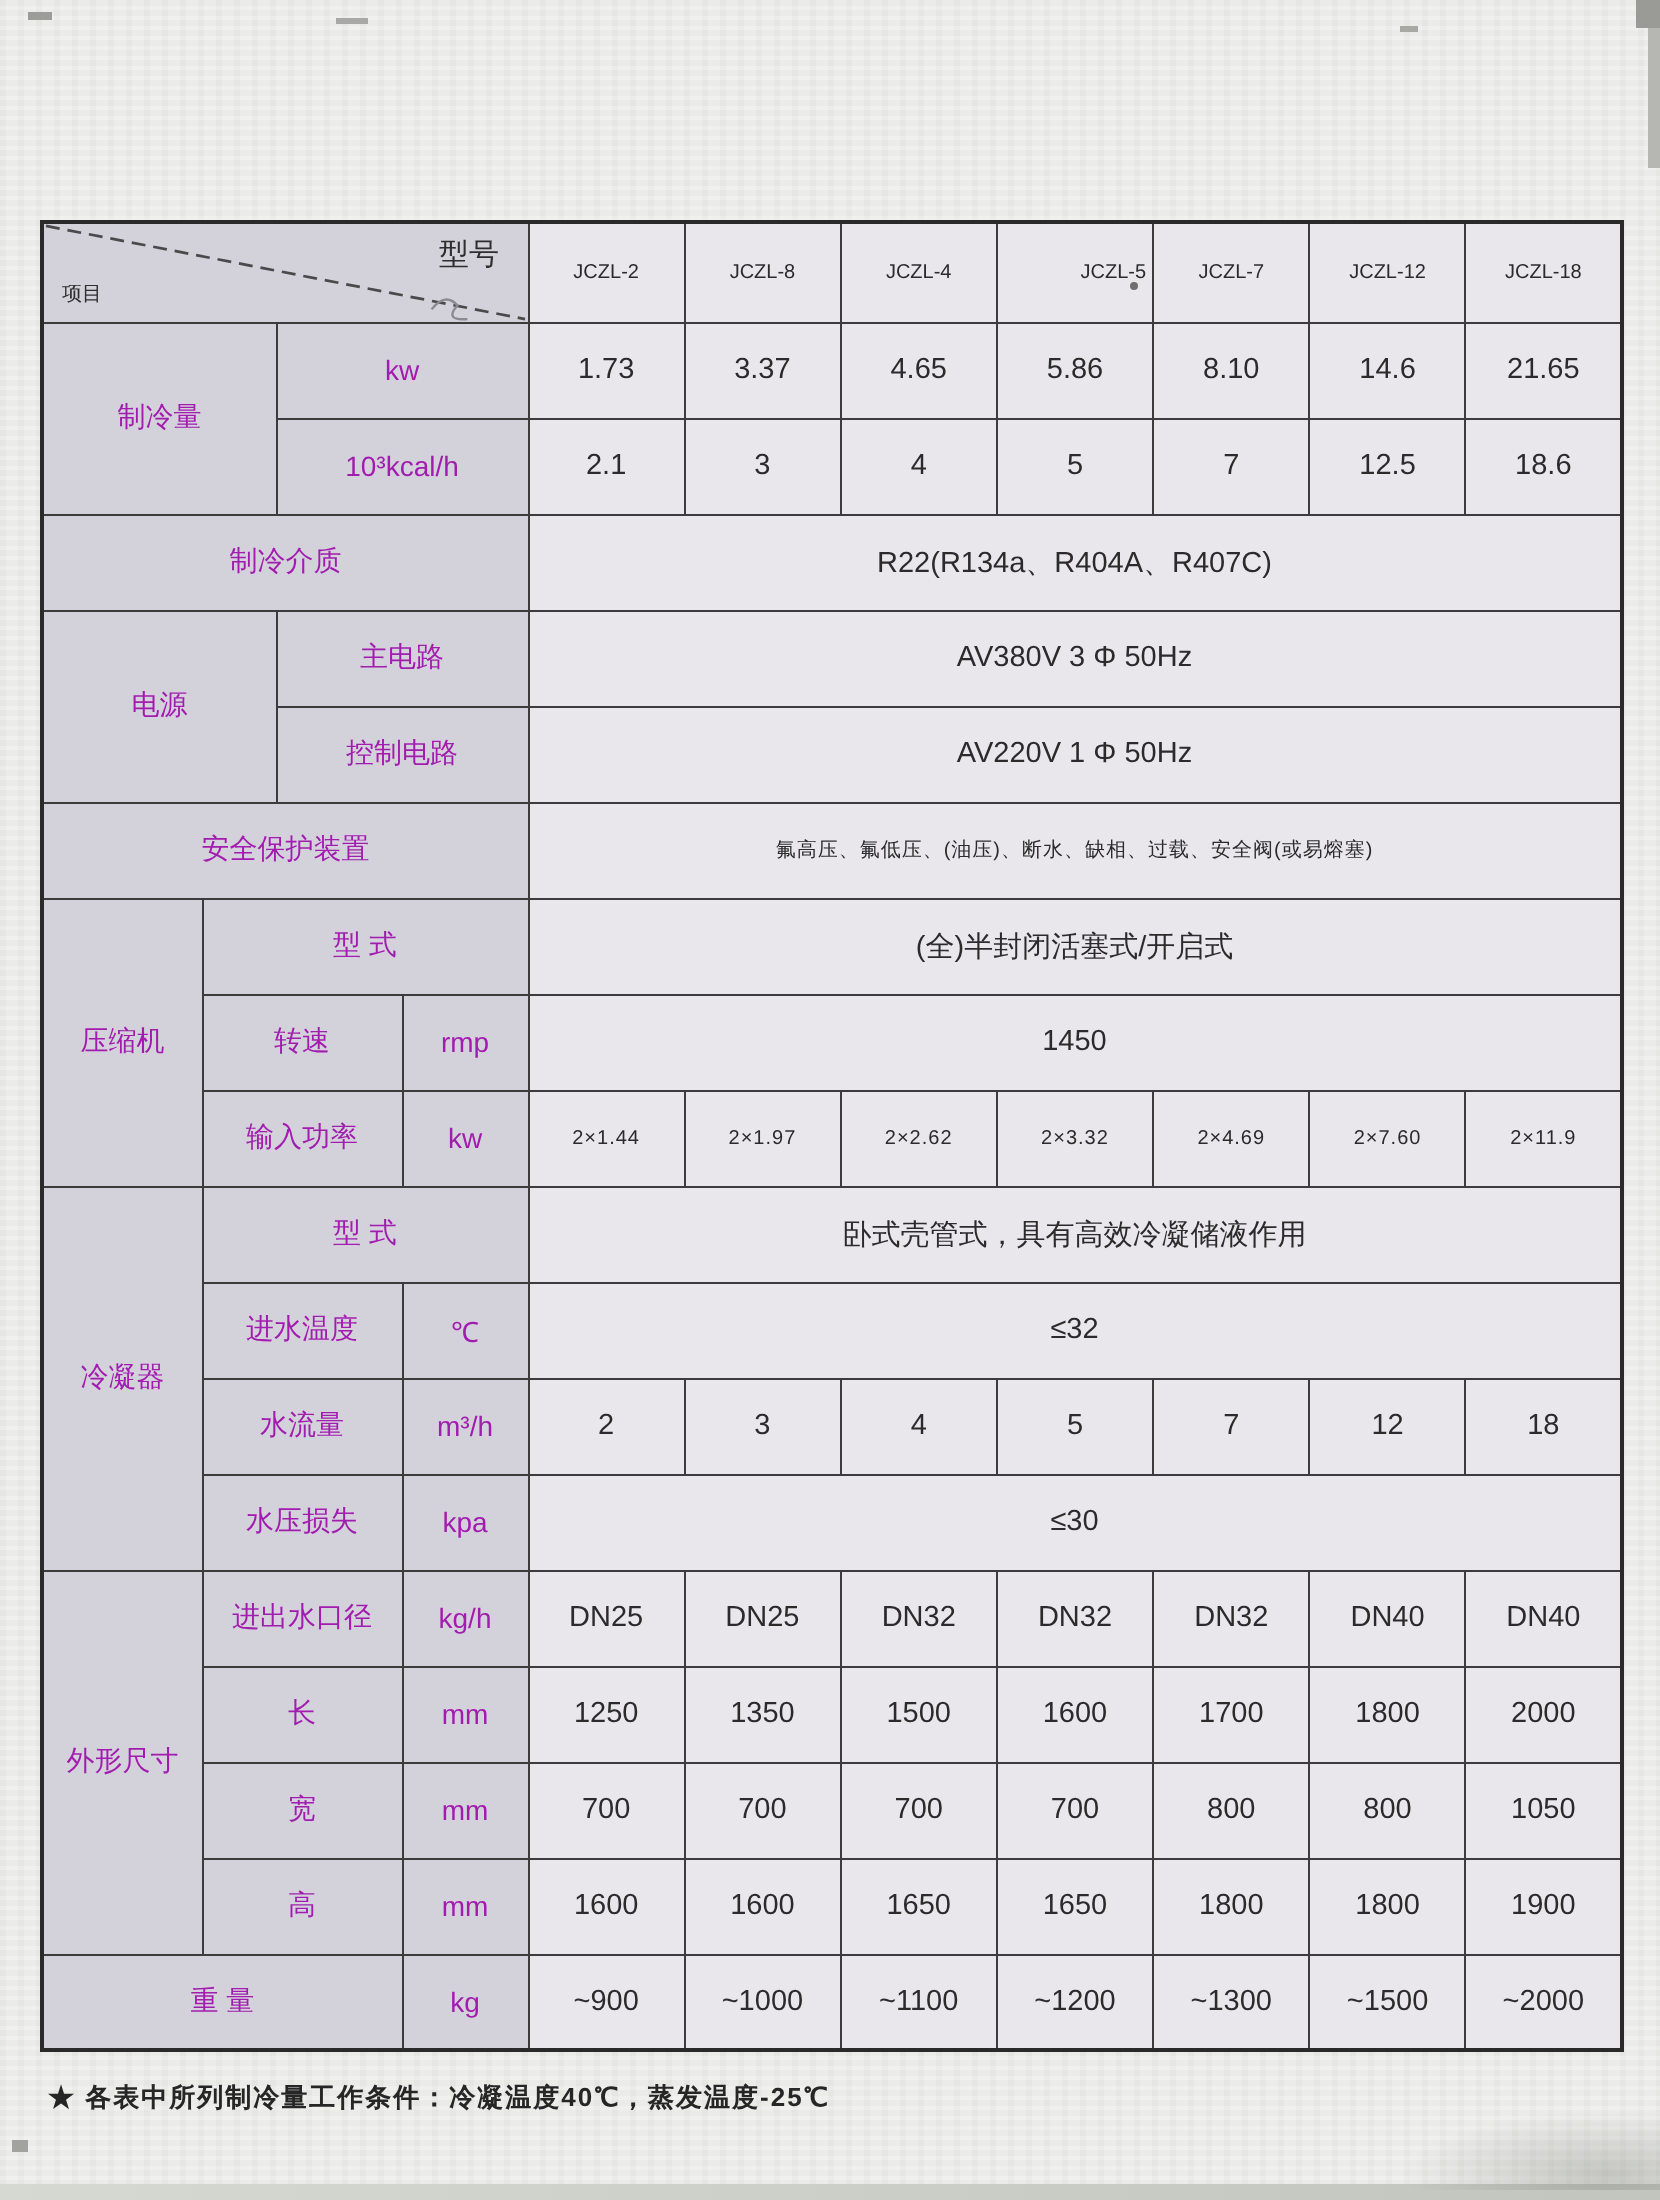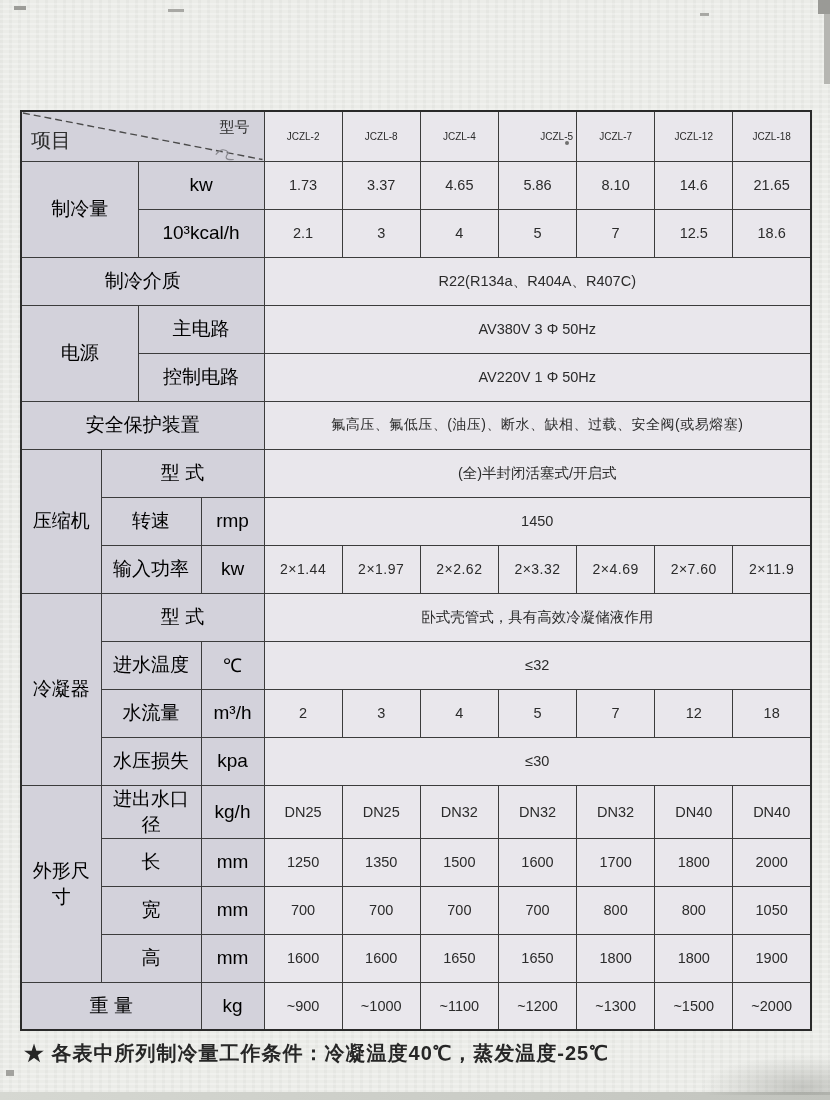--- a/index.html
+++ b/index.html
@@ -24,33 +24,33 @@
     width:792px;border-collapse:collapse;table-layout:fixed;
     border:2px solid #2a2a2a;
   }
   td{
     border:1px solid #3c3c3c;
     text-align:center;vertical-align:middle;
     padding:0 3px;overflow:hidden;
   }
   tr{height:48px;}
   tr.hdr{height:50px;}
-  .g,.l,.u{background:#d3d2db;font-size:19px;color:#000000;}
+  .g,.l,.u{background:#d3d2db;font-size:14px;color:#a21caf;}
   .v,.m{background:#e9e7ec;font-size:14.5px;color:#2b2b2b;}
   .m{font-size:10px;}
-  .small{font-size:14px;letter-spacing:.5px;}
+  .small{font-size:10px;letter-spacing:.5px;}
   .corner{background:#d3d2db;position:relative;padding:0;}
-  .corner .item{position:absolute;left:9px;bottom:7px;font-size:20px;}
+  .corner .item{position:absolute;left:9px;bottom:7px;font-size:10px;}
   .corner .model{position:absolute;right:14px;top:6px;font-size:15px;}
   .corner svg{position:absolute;left:0;top:0;width:100%;height:100%;}
   .speck{position:absolute;width:4px;height:4px;border-radius:50%;background:#6f6f6f;}
   .rel{position:relative;text-align:right;}
   .footnote{
     position:absolute;left:24px;top:1040px;
-    font-size:20px;font-weight:600;color:#262626;letter-spacing:1px;
+    font-size:13px;font-weight:600;color:#262626;letter-spacing:1px;
   }
   .artifact{position:absolute;pointer-events:none;}
 </style>
 </head>
 <body>
 
 <div class="page">
 
 
   <div class="tbl-wrap">

